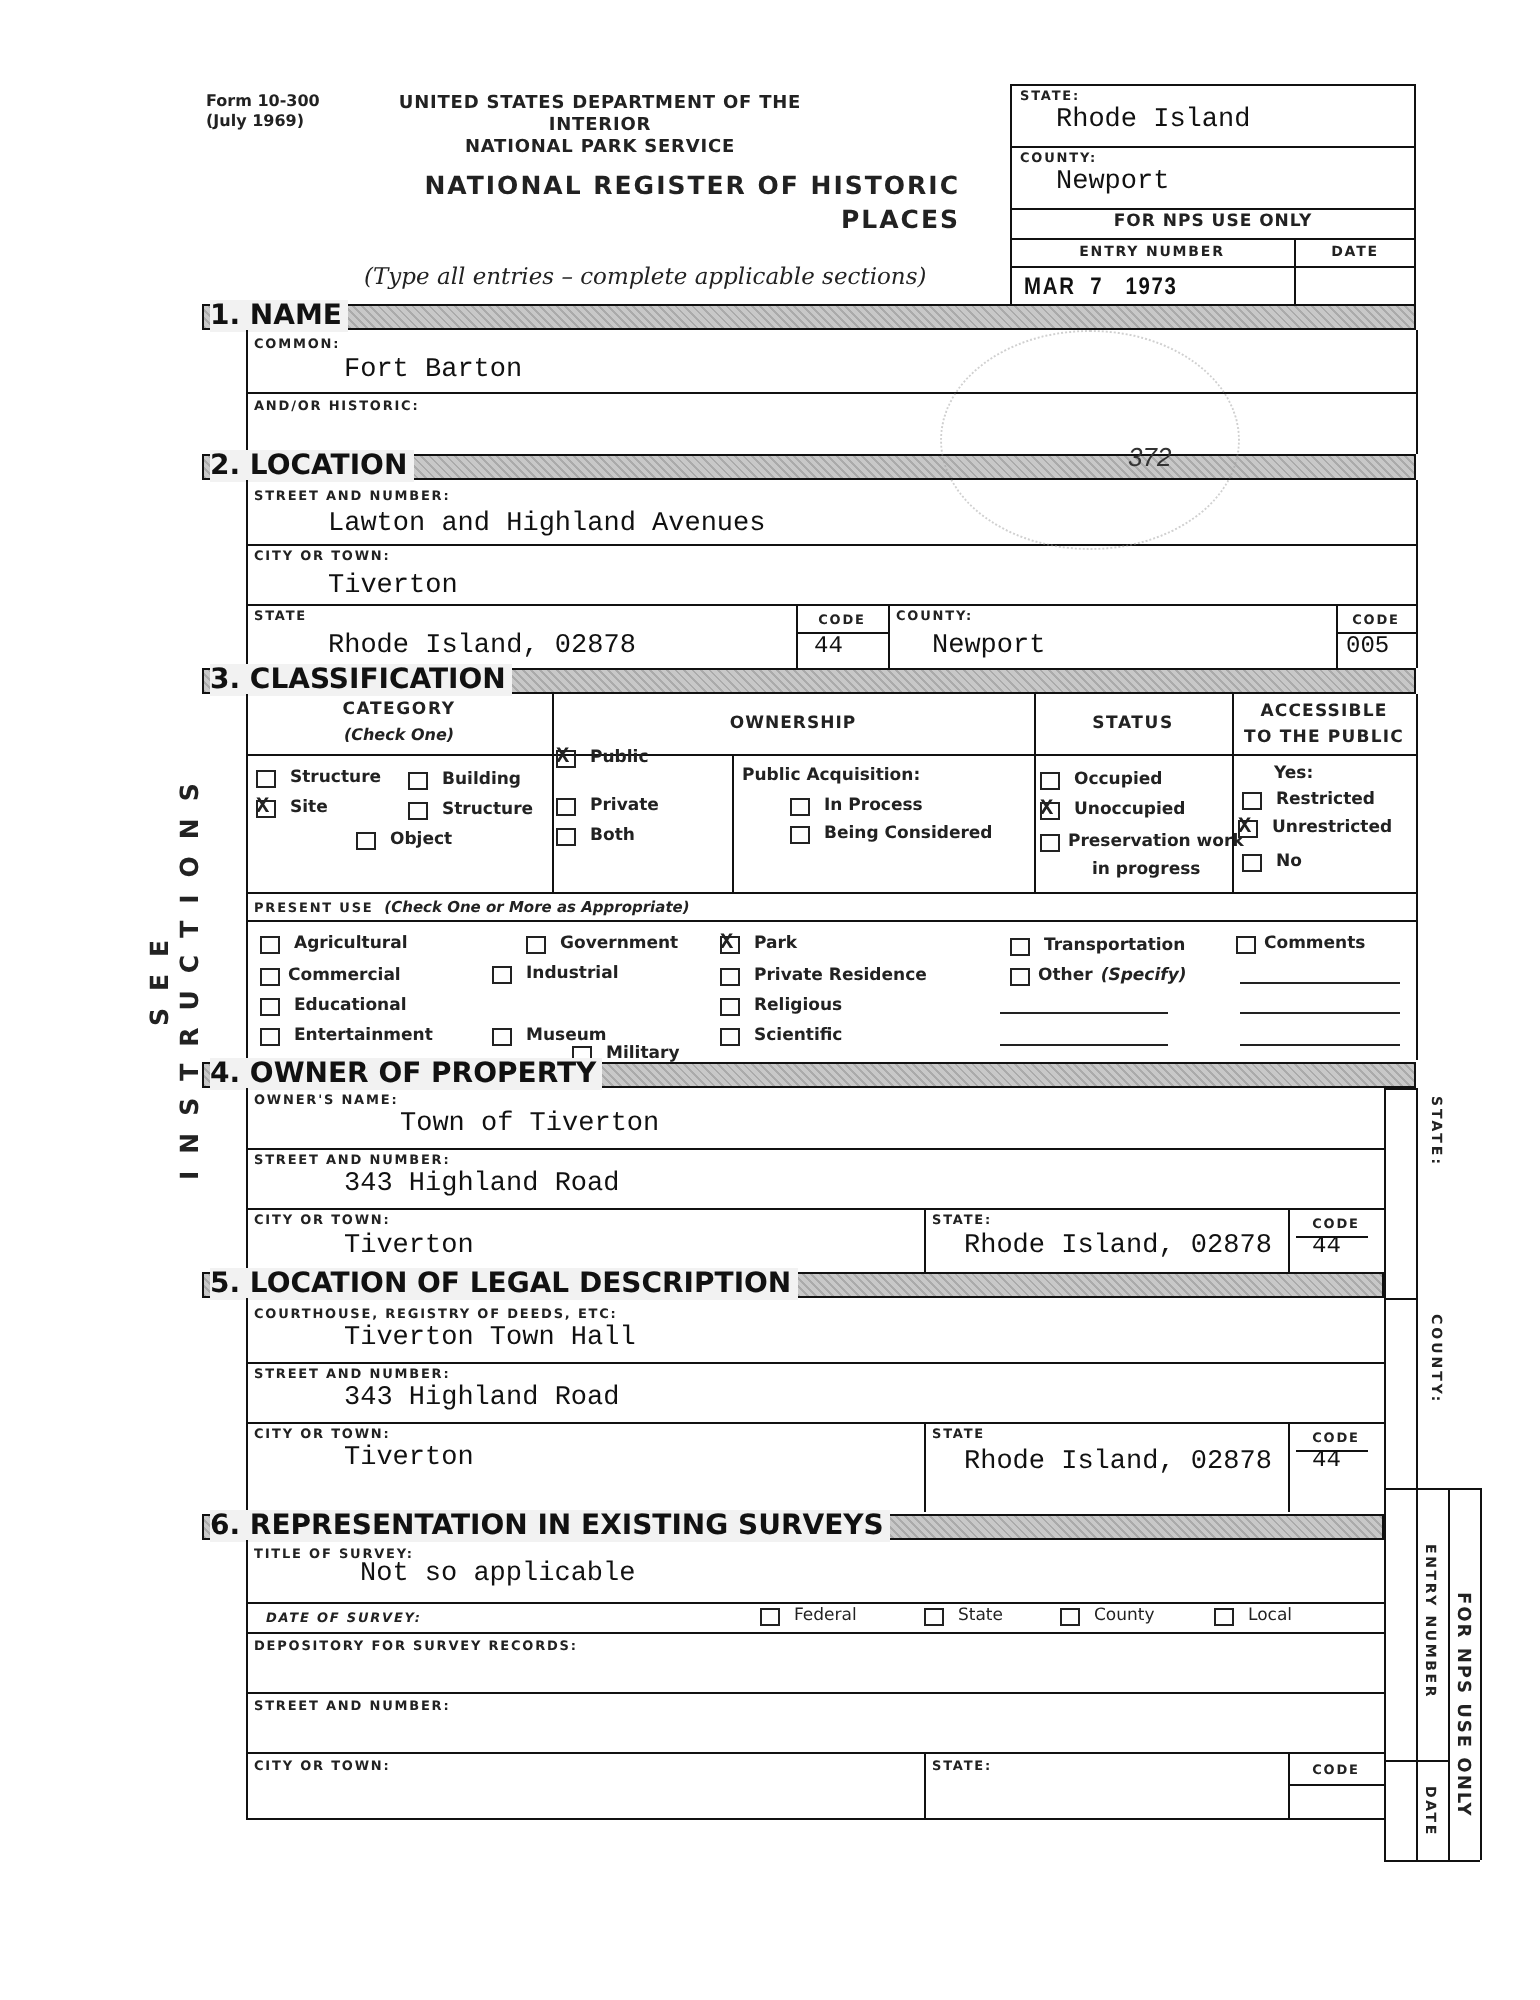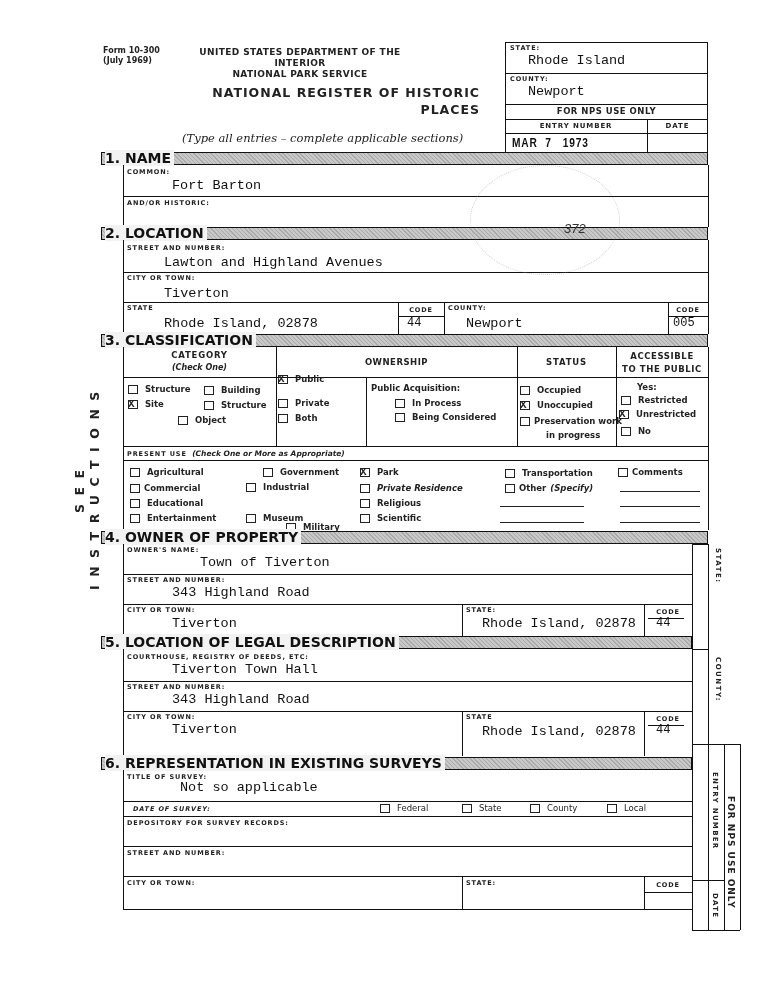--- a/index.html
+++ b/index.html
@@ -225,21 +225,21 @@
   </div>
 <div class="abs opt" style="left:246px;top:513px;">
     <span class="cb"></span>
     <span>Museum</span>
   </div>
 
 <div class="abs opt" style="left:360px;top:467px;">
     <span class="cb checked"></span>
     <span>Park</span>
   </div>
-<div class="abs opt" style="left:360px;top:483px;font-style:italic;">
+<div class="abs opt" style="left:360px;top:483px;">
     <span class="cb"></span>
     <span>Private Residence</span>
   </div>
 <div class="abs opt" style="left:360px;top:498px;">
     <span class="cb"></span>
     <span>Religious</span>
   </div>
 <div class="abs opt" style="left:360px;top:513px;">
     <span class="cb"></span>
     <span>Scientific</span>

